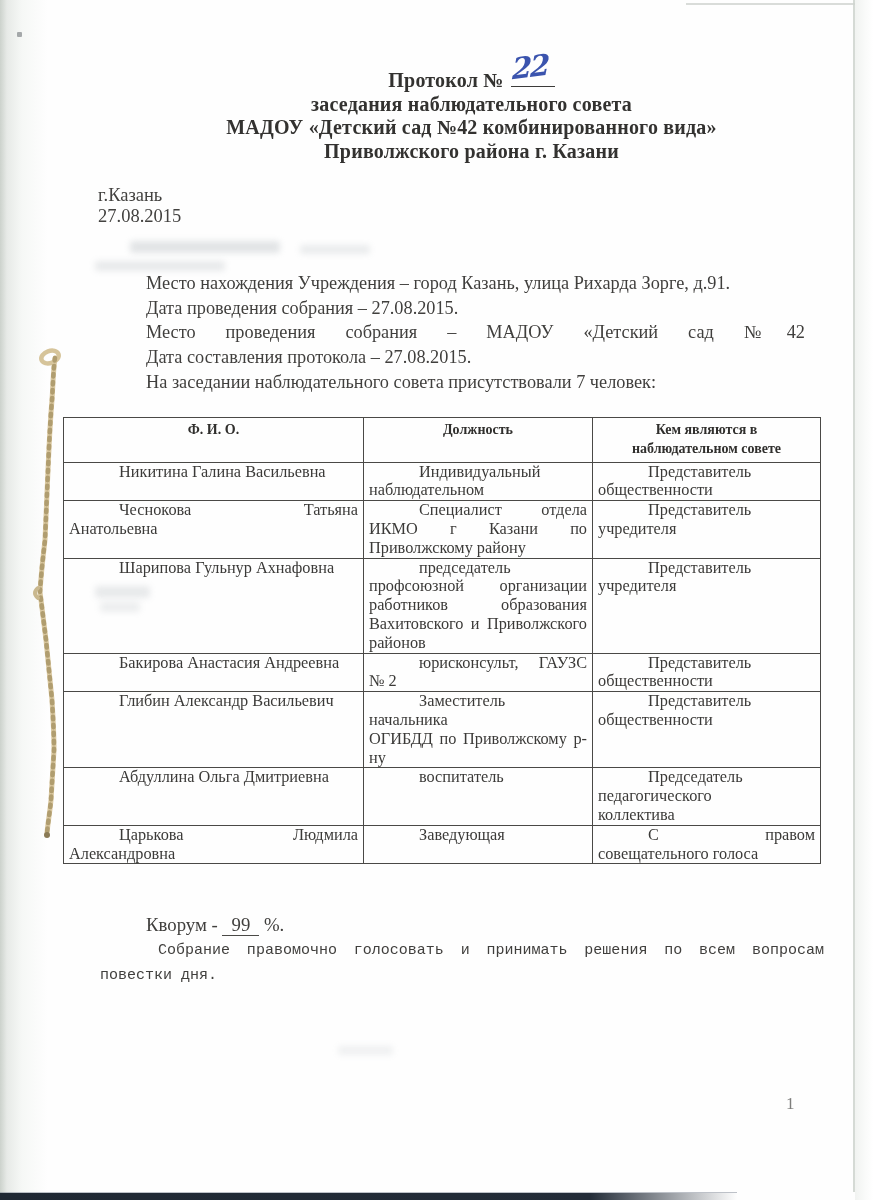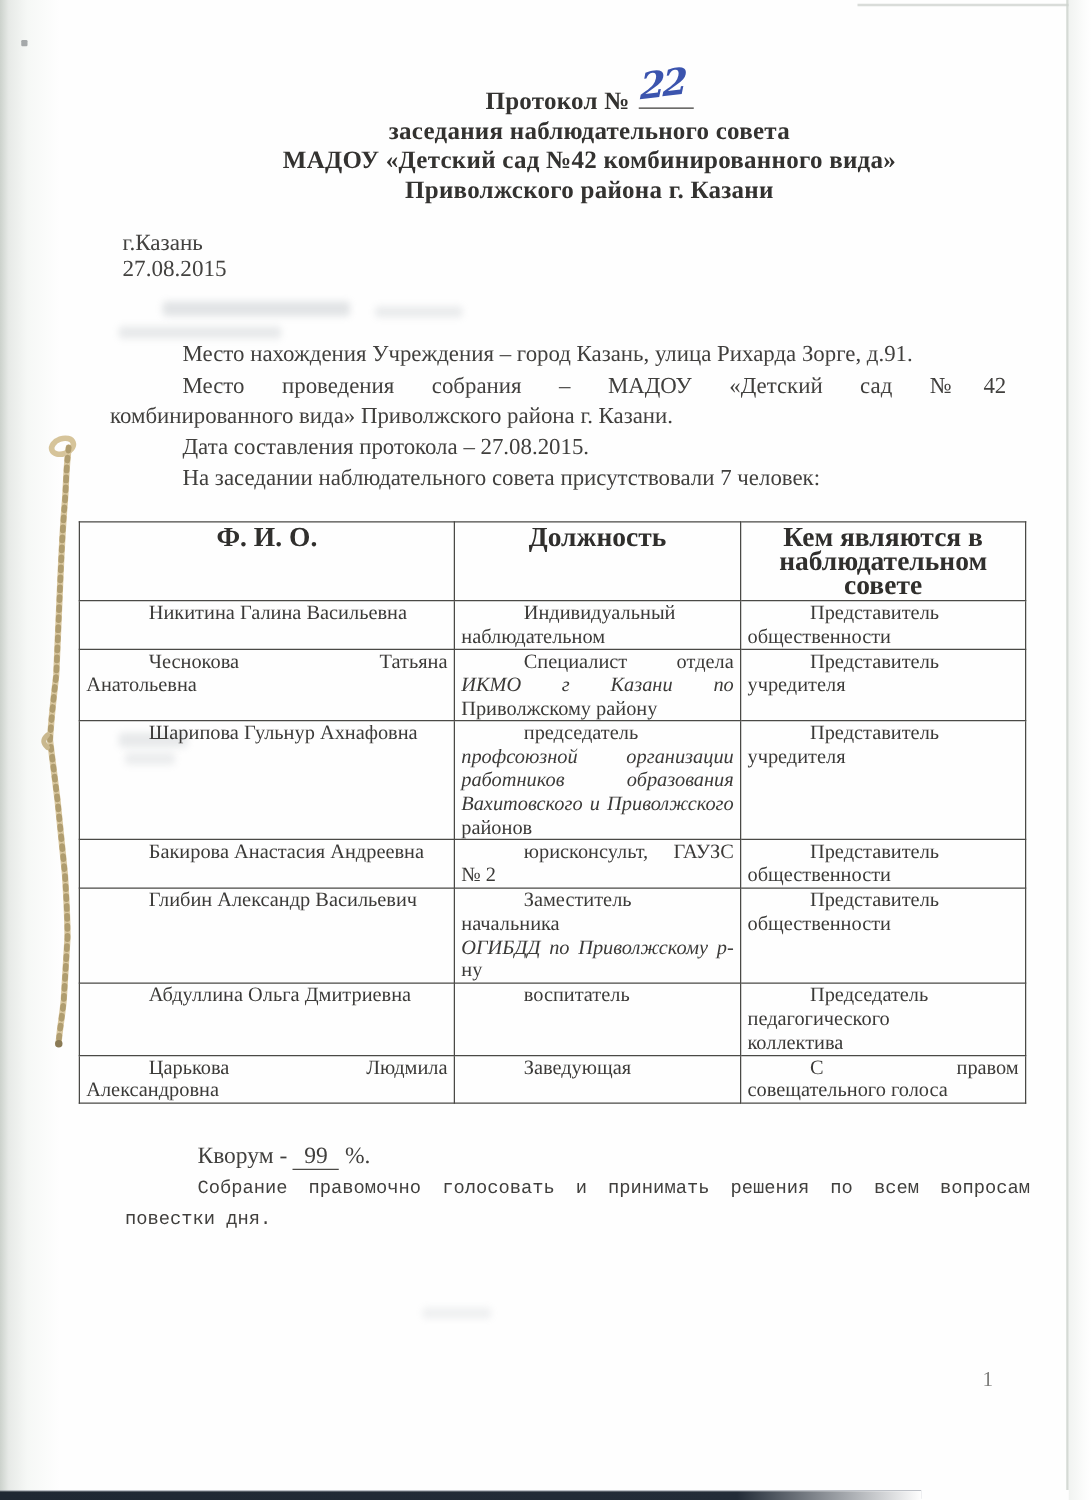--- a/index.html
+++ b/index.html
@@ -34,34 +34,34 @@
 
   
   .meta-row{position:absolute;left:98px;top:185px;width:742px;display:flex;
     justify-content:space-between;font-size:18.5px;color:#434240;flex-direction:column;}
 
   
   .ln{text-align:left;white-space:nowrap;}
   .ln.c{text-align:center;white-space:normal;}
   .ln.fi{text-indent:50px;}
   .ln.fs{text-indent:50px;text-align:justify;text-align-last:justify;white-space:normal;}
-  .ln.st{text-align:justify;text-align-last:justify;white-space:normal;font-style:italic;}
+  .ln.st{text-align:justify;text-align-last:justify;white-space:normal;}
 
   .bodyblock{position:absolute;left:88px;top:271px;width:717px;font-size:18.3px;color:#403f3d;}
   .bodyblock .ln{line-height:24.7px;}
   .bodyblock .ln.fi,.bodyblock .ln.fs{text-indent:58px;}
 
   
   table.att{position:absolute;left:63px;top:417px;width:757px;border-collapse:collapse;
     table-layout:fixed;font-size:16.3px;color:#3b3a38;}
   table.att th,table.att td{border:1.5px solid #4a4946;vertical-align:top;padding:0 5px;}
-  table.att th{font-weight:bold;color:#302f2d;font-size:22px;padding:3px 4px;}
+  table.att th{font-weight:bold;color:#302f2d;font-size:14px;padding:3px 4px;}
   table.att .ln{line-height:18.8px;}
 
-  .quorum{position:absolute;left:100px;top:912px;width:724px;font-size:18.8px;
+  .quorum{position:absolute;left:88px;top:912px;width:724px;font-size:18.8px;
     text-indent:58px;line-height:25px;color:#403f3d;}
   .quorum .uval{border-bottom:1.6px solid #4a4946;padding:0 9px;}
   .closing{position:absolute;left:100px;top:938px;width:724px;font-size:15px;color:#403f3d;font-family:Liberation Mono, monospace;}
   .closing .ln{line-height:25px;}
   .closing .ln.fs{text-indent:58px;}
 
   .pagenum{position:absolute;left:786px;top:1094px;font-size:17px;color:#7e7e7c;}
 </style>
 </head>
 <body>
@@ -99,22 +99,22 @@
     <div>Приволжского района г. Казани</div>
   </div>
 
   <div class="meta-row">
     <span>г.Казань</span>
     <span>27.08.2015</span>
   </div>
 
   <div class="bodyblock">
       <div class="ln fi">Место нахождения Учреждения – город Казань, улица Рихарда Зорге, д.91.</div>
+      <div class="ln fi">Дата проведения собрания – 27.08.2015.</div>
       <div class="ln fs">Место проведения собрания – МАДОУ «Детский сад №42</div>
-      <div class="ln">комбинированного вида» Приволжского района г. Казани.</div>
       <div class="ln fi">Дата составления протокола – 27.08.2015.</div>
       <div class="ln fi">На заседании наблюдательного совета присутствовали 7 человек:</div>
     </div>
 
   <table class="att">
     <colgroup>
         <col style="width:300px">
         <col style="width:229px">
         <col style="width:228px">
       </colgroup>

